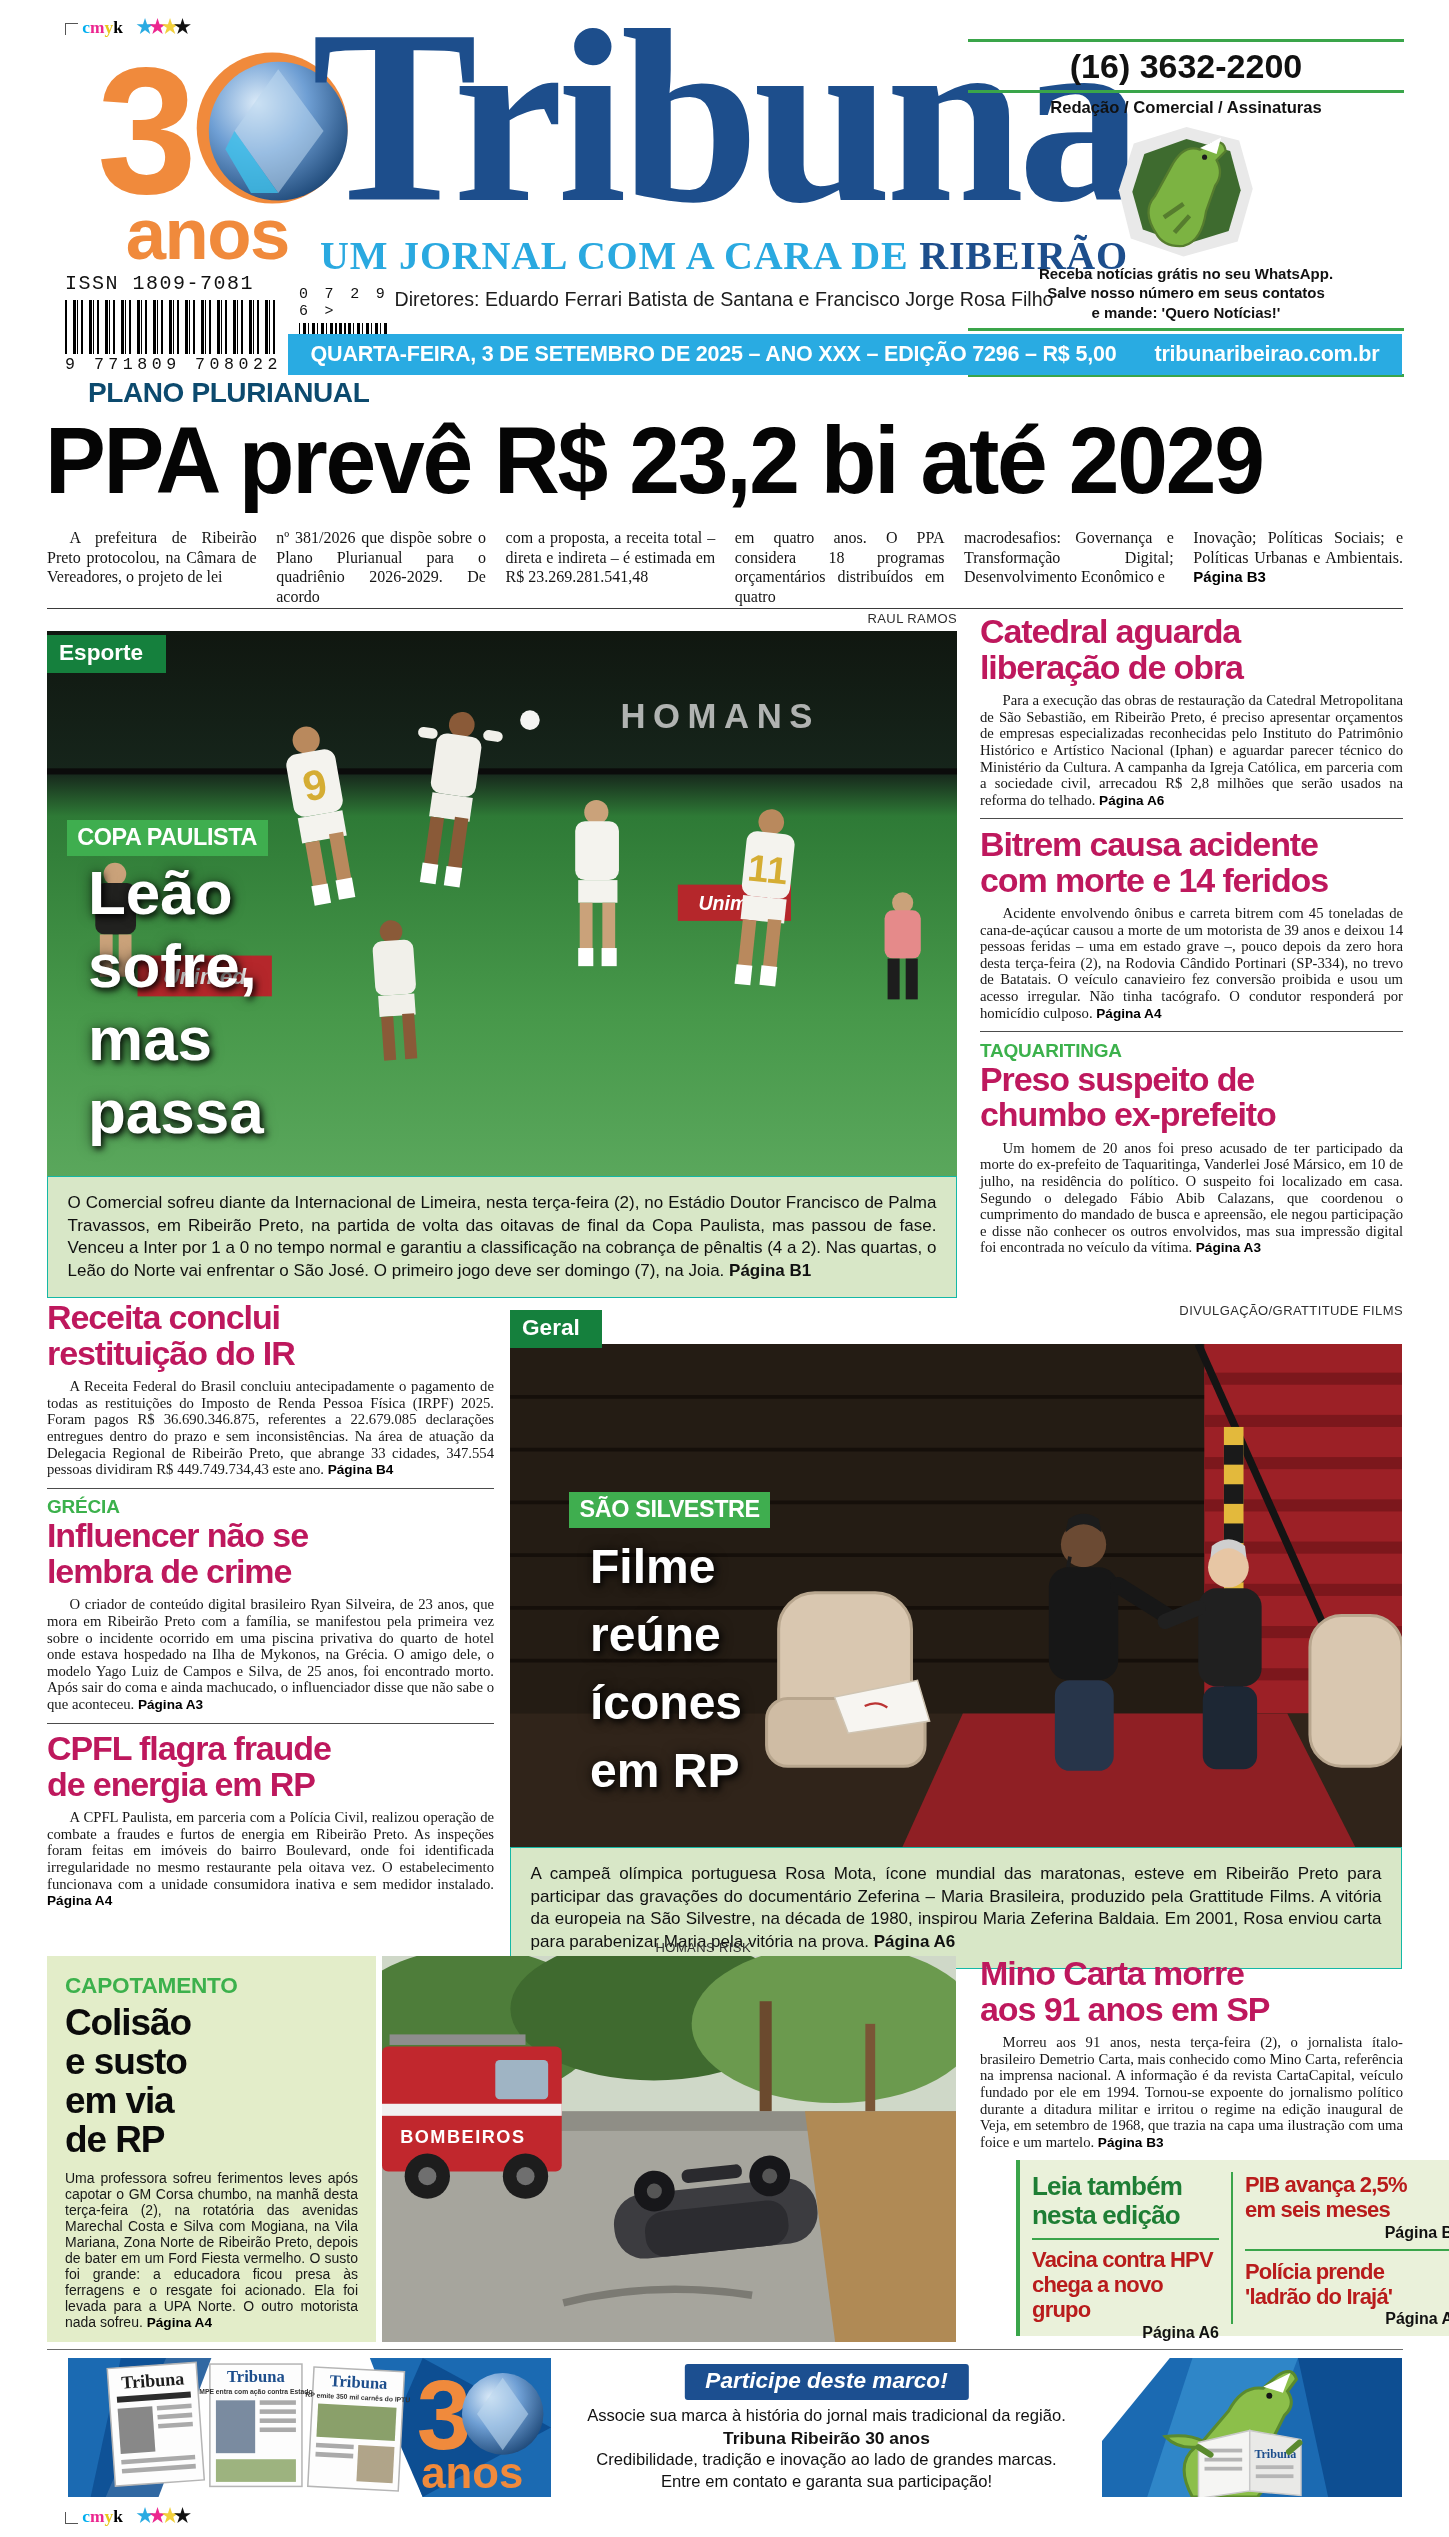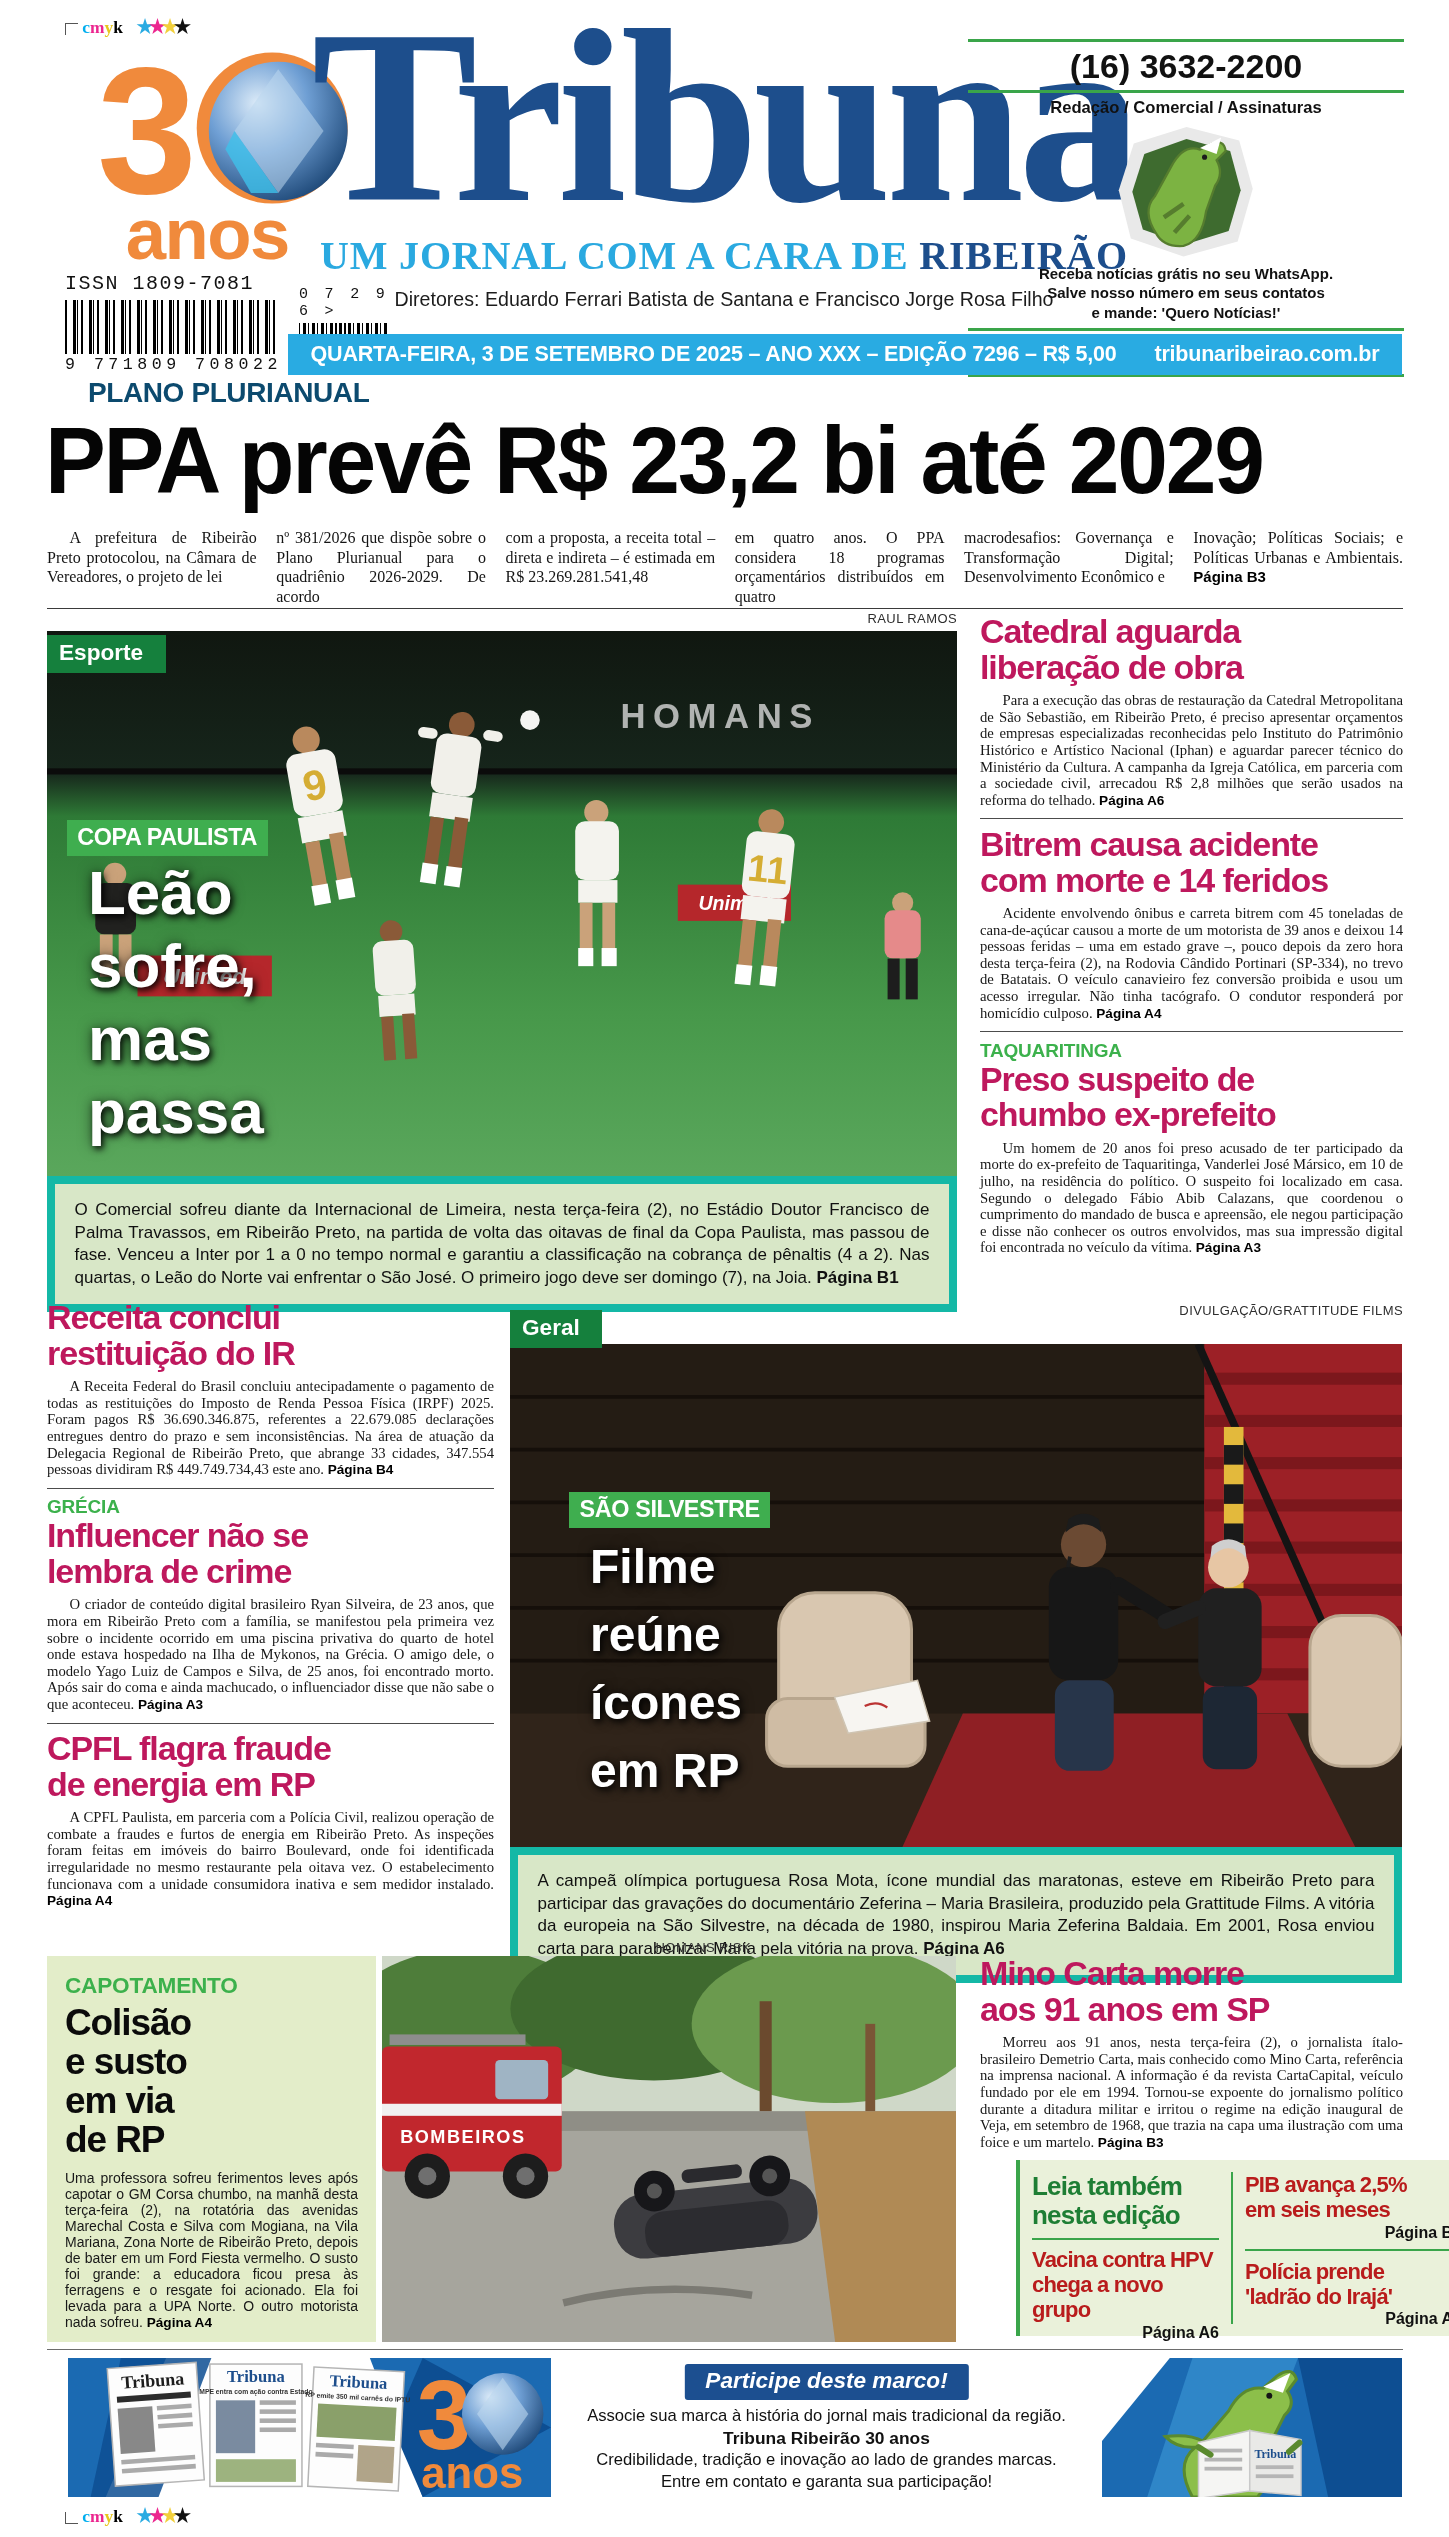--- a/index.html
+++ b/index.html
@@ -7,21 +7,21 @@
         font-family:"Liberation Sans",sans-serif;color:#111;}
   .abs{position:absolute;}
   
   .hl{font-weight:700;color:#be185d;letter-spacing:-1.1px;line-height:1.05;font-size:34px;}
   .body-serif{font-family:"Liberation Serif",serif;font-size:14.7px;line-height:16.6px;
               text-align:justify;color:#161616;}
   .indent{text-indent:22.6px;}
   .pgref{font-family:"Liberation Sans",sans-serif;font-weight:700;font-size:13.6px;color:#000;}
   .kick{color:#3cb14c;font-weight:700;font-size:19px;letter-spacing:-0.2px;}
   .credit{font-size:13px;color:#2e2e2e;text-align:right;letter-spacing:0.4px;}
-  .caption-box{box-sizing:border-box;border:8px solid #14b8a6;background:#d8e7c7;
+  .caption-box{box-sizing:border-box;border:1px solid #14b8a6;background:#d8e7c7;
                padding:15px 19.6px;font-size:17px;line-height:22.6px;color:#101010;text-align:justify;}
   .photo-tab{position:absolute;top:4px;left:0;background:#15803d;color:#fff;font-weight:700;
              font-size:22.6px;padding:5.3px 22.6px 6.8px 12px;z-index:4;}
   .kicker-box{display:inline-block;background:#3fae4f;color:#fff;font-weight:700;font-size:23.4px;
               padding:3.8px 10.6px 5.3px;letter-spacing:-0.4px;}
   .overlay-hl{color:#fff;font-weight:700;
               text-shadow:2.3px 3px 6px rgba(0,0,0,.9),0 0 13.6px rgba(0,0,0,.55);margin-left:20px;}
   .story{padding:7.5px 0 9px;}
   .story-divide{border-top:1.5px solid #4c4c4c;}
   .grule{border-top:3px solid #3aa54a;}

